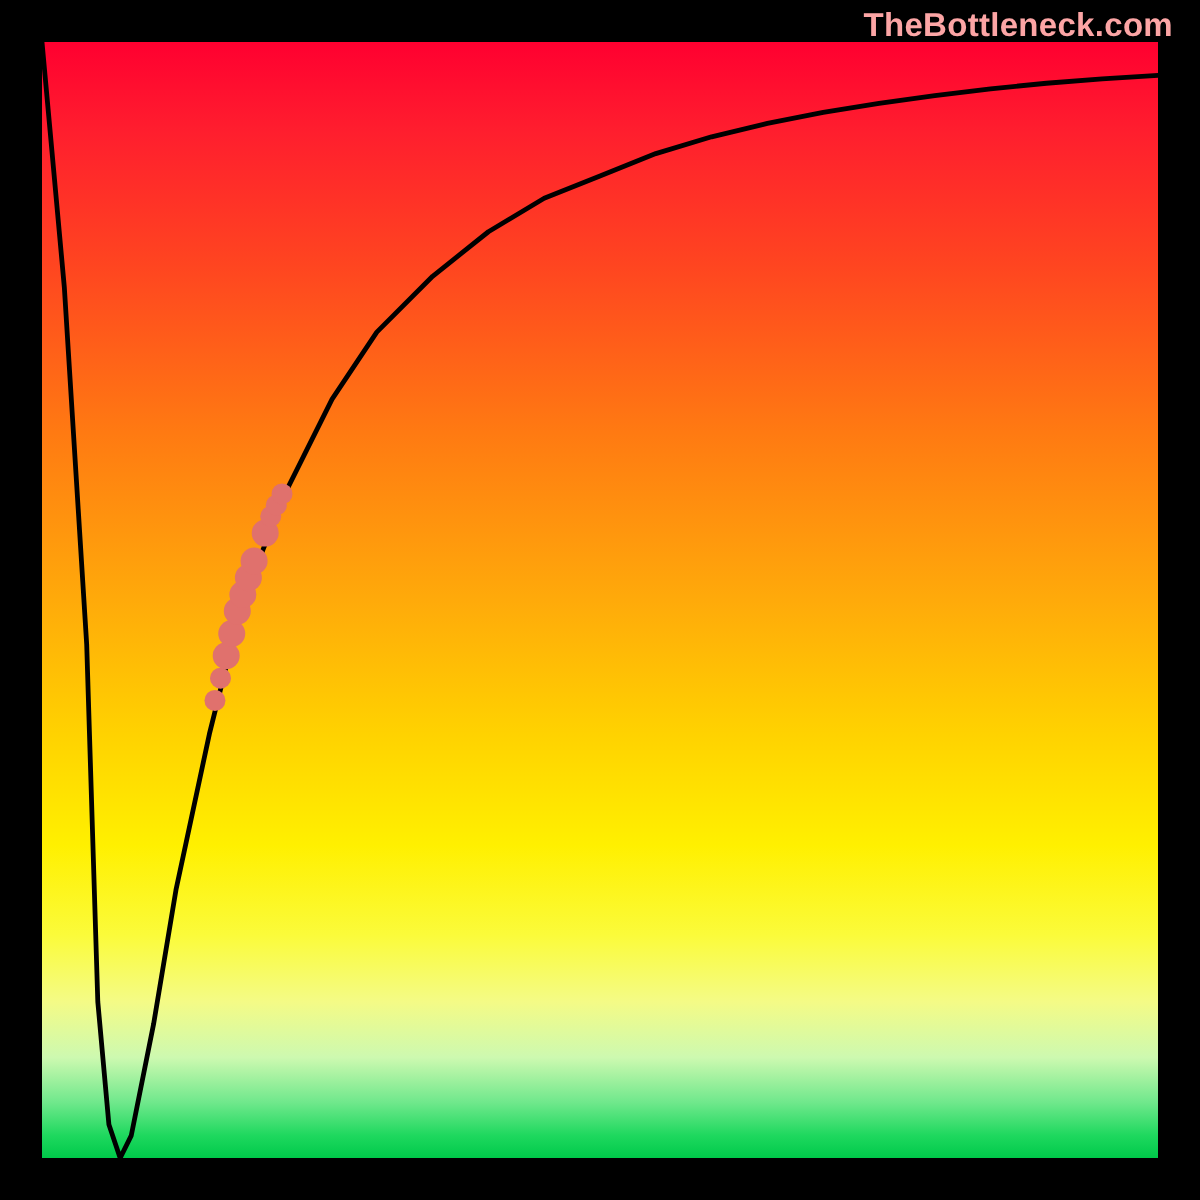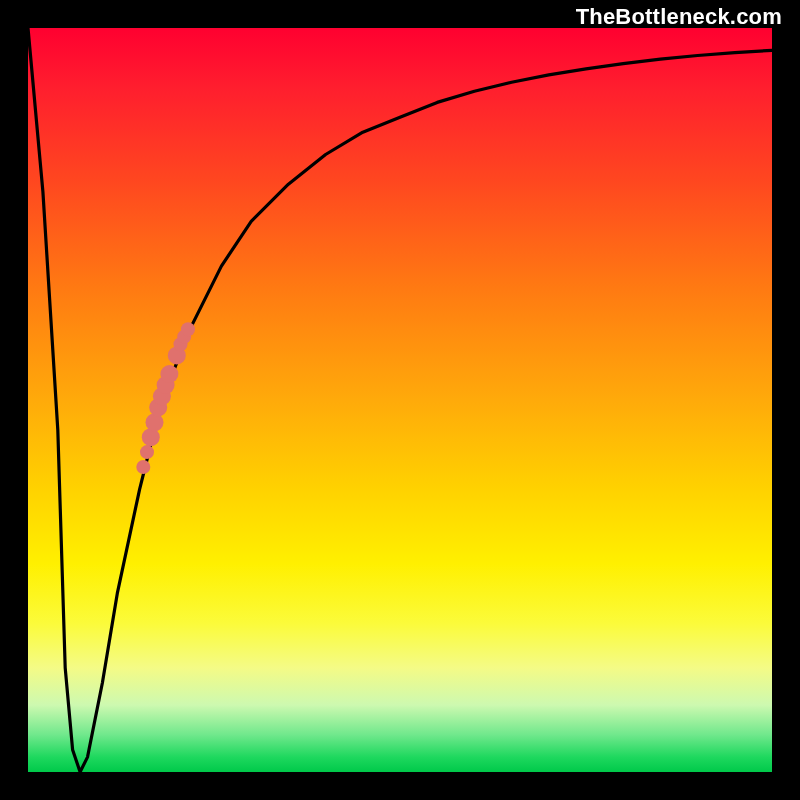--- a/index.html
+++ b/index.html
@@ -48,21 +48,21 @@
     inset: 0;
   }
   .dots {
     position: absolute;
     inset: 0;
   }
   .attribution {
     position: absolute;
     top: 4px;
     right: 18px;
-    color: #ffffff;
+    color: #fca5a5;
     font-size: 22px;
     font-weight: 600;
     letter-spacing: 0.2px;
     user-select: none;
   }
 </style>
 </head>
 <body>
 
 <div class="outer">

